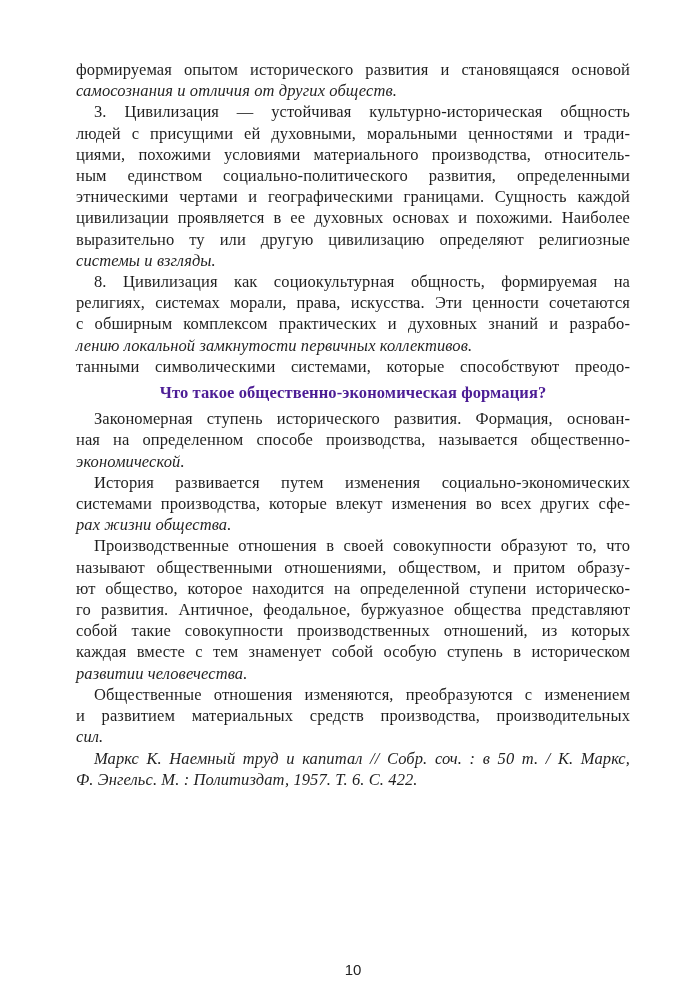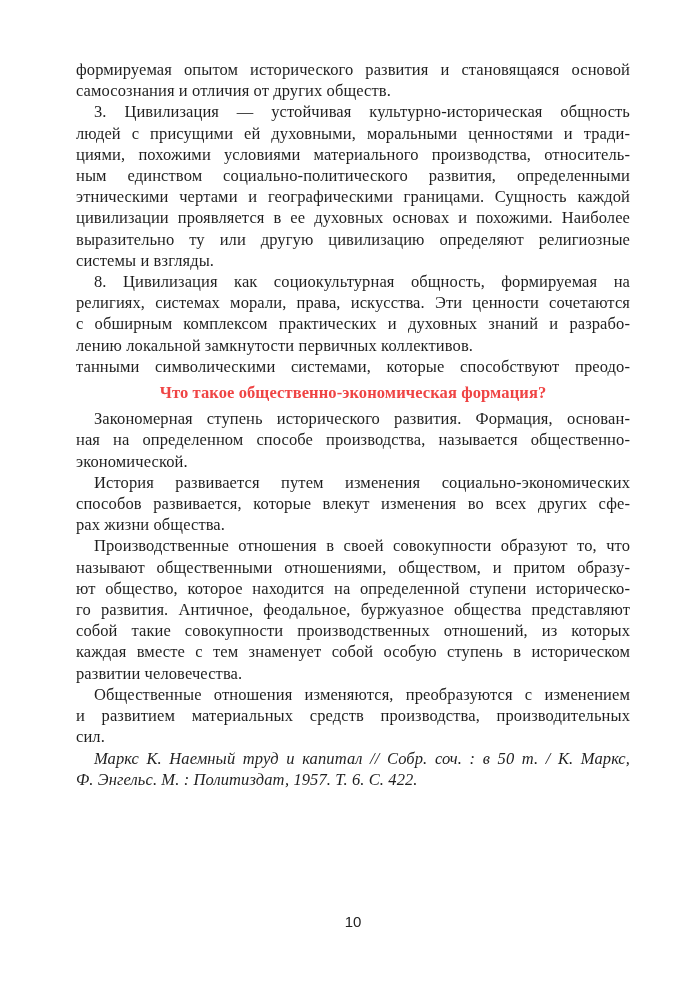--- a/index.html
+++ b/index.html
@@ -29,41 +29,42 @@
     margin: 0;
     padding: 0;
   }
   .line {
     display: block;
     text-align: justify;
     text-align-last: justify;
   }
   .line.last {
     text-align-last: left;
+    font-style: italic;
   }
   .para.indent .line.first {
     text-indent: 18px;
   }
   .citation {
     font-style: italic;
   }
   .heading {
     margin: 5px 0 5px 0;
     padding: 0;
     font-size: 16.5px;
     line-height: 21.2px;
     font-weight: bold;
     text-align: center;
-    color: #ef4444;
+    color: #4c1d95;
   }
   .page-number {
     position: absolute;
     left: 76px;
     width: 554px;
-    top: 913px;
+    top: 961px;
     text-align: center;
     font-family: "Liberation Sans", "DejaVu Sans", sans-serif;
     font-size: 15px;
     color: #222222;
   }
 </style>
 </head>
 <body>
 
 <div class="page">
@@ -90,21 +91,21 @@
         <span class="line">танными символическими системами, которые способствуют преодо-</span>
       </p>
       <h2 class="heading">Что такое общественно-экономическая формация?</h2>
       <p class="para indent">
         <span class="line first">Закономерная ступень исторического развития. Формация, основан-</span>
         <span class="line">ная на определенном способе производства, называется общественно-</span>
         <span class="line last">экономической.</span>
       </p>
       <p class="para indent">
         <span class="line first">История развивается путем изменения социально-экономических</span>
-        <span class="line">способов развивается, которые влекут изменения во всех других сфе-</span>
+        <span class="line">системами производства, которые влекут изменения во всех других сфе-</span>
         <span class="line last">рах жизни общества.</span>
       </p>
       <p class="para indent">
         <span class="line first">Производственные отношения в своей совокупности образуют то, что</span>
         <span class="line">называют общественными отношениями, обществом, и притом образу-</span>
         <span class="line">ют общество, которое находится на определенной ступени историческо-</span>
         <span class="line">го развития. Античное, феодальное, буржуазное общества представляют</span>
         <span class="line">собой такие совокупности производственных отношений, из которых</span>
         <span class="line">каждая вместе с тем знаменует собой особую ступень в историческом</span>
         <span class="line last">развитии человечества.</span>

